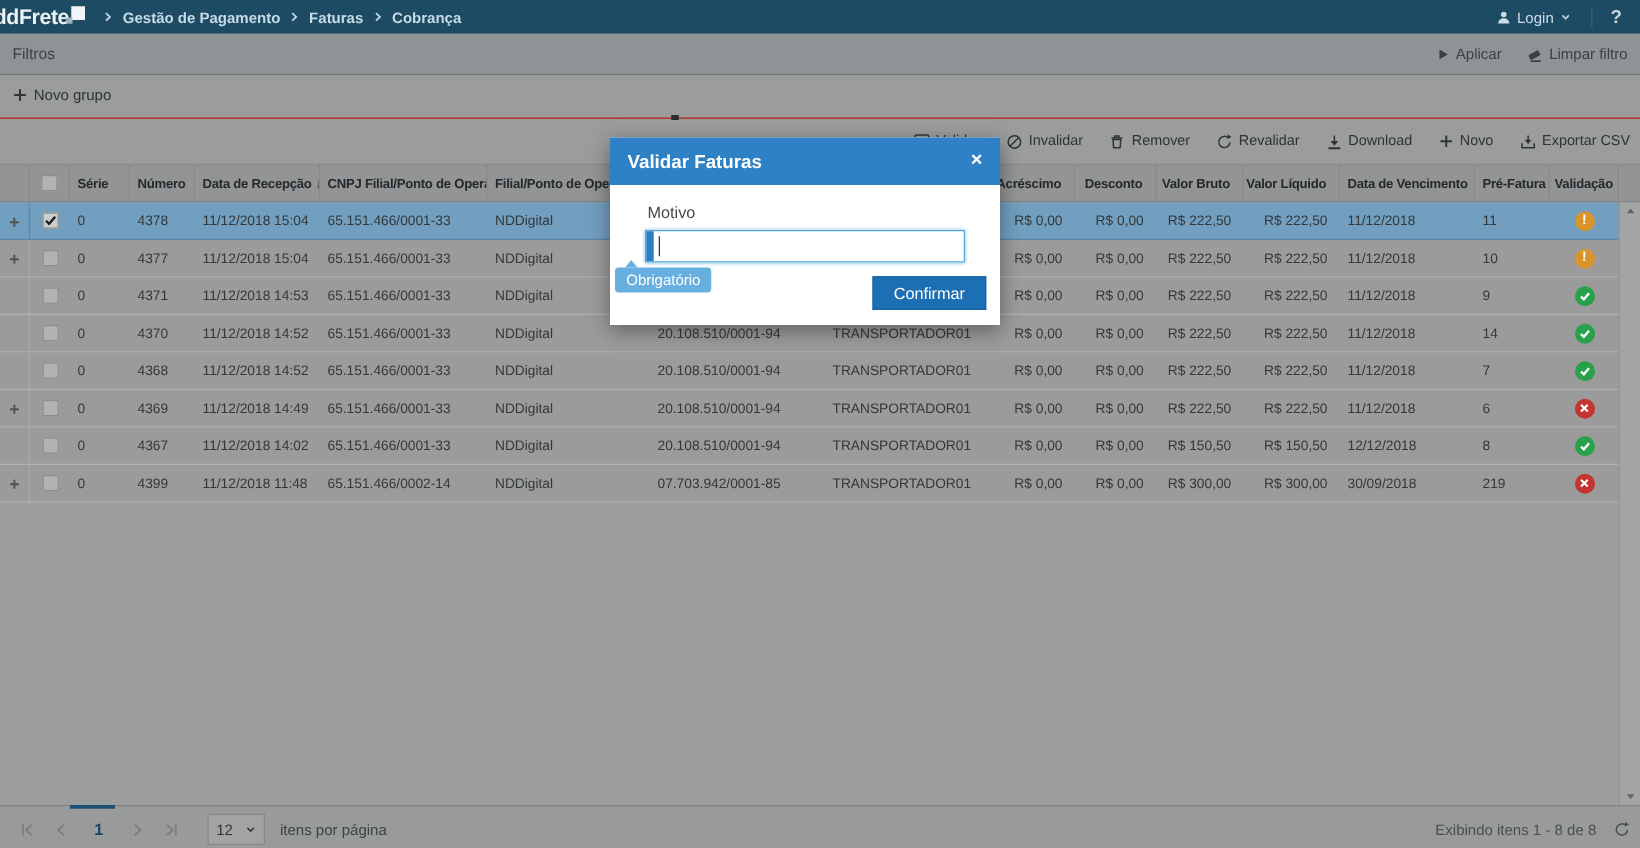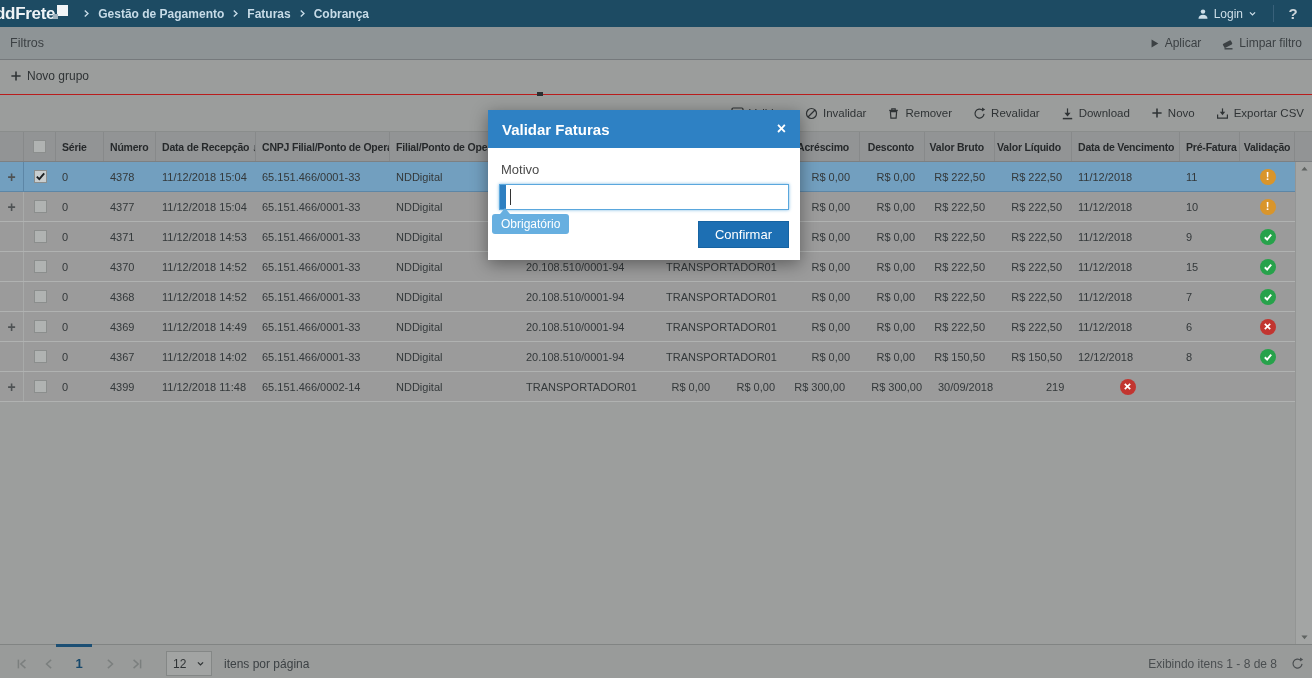--- a/index.html
+++ b/index.html
@@ -57,21 +57,21 @@
   .pager-btn { width:27px; display:flex; justify-content:center; color:#7b7f7e; }
   .page-num { width:34px; text-align:center; color:#16486b; font-weight:bold; font-size:13px; }
   .dropdown { margin-left:16px; width:46px; height:25px; border:1px solid #848786; background:#a2a4a3; display:flex; align-items:center; justify-content:space-between; padding:0 6px; font-size:12px; color:#2f3335; }
   .per-page { margin-left:12px; font-size:12px; color:#3c4144; }
   .pager-right { margin-left:auto; display:flex; align-items:center; gap:14px; font-size:12px; color:#4a4e50; }
 
   
   .modal { position:absolute; left:488px; top:110px; width:312px; height:150px; background:#fff; box-shadow:0 4px 16px rgba(0,0,0,0.4); z-index:10; }
   .modal-header { height:38px; background:#2e81c4; color:#fff; display:flex; align-items:center; padding:0 14px; font-size:15px; font-weight:bold; }
   .modal-close { margin-left:auto; font-size:16px; font-weight:bold; color:#fff; line-height:1; }
-  .modal-body { position:relative; height:112px; padding:10px 11px; }
+  .modal-body { position:relative; height:112px; padding:10px 28px; }
   .motivo-label { font-size:13px; color:#4a4a4a; margin:4px 2px 7px; }
   .modal-input { position:relative; height:26px; border:1px solid #5aa7dd; box-shadow:0 0 3px rgba(90,167,221,0.8); background:#fff; }
   .input-accent { position:absolute; left:0; top:0; bottom:0; width:6px; background:#2d7fc1; }
   .input-caret { position:absolute; left:10px; top:4px; bottom:4px; width:1px; background:#333; }
   .tooltip { position:absolute; left:4px; top:66px; background:#67afe0; color:#fff; font-size:12px; padding:3px 9px; border-radius:3px; }
   .tooltip::before { content:""; position:absolute; top:-6px; left:8px; border-left:5px solid transparent; border-right:5px solid transparent; border-bottom:6px solid #67afe0; }
   .confirm-btn { position:absolute; right:11px; bottom:12px; background:#1d6fb3; border:1px solid #1663a2; color:#fff; font-size:13px; padding:5px 16px; }
 </style>
 </head>
 <body>
@@ -466,21 +466,21 @@
         <div class="cell r" style="width: 70px;">
           <span>R$ 222,50</span>
         </div>
         <div class="cell r" style="width: 77px;">
           <span>R$ 222,50</span>
         </div>
         <div class="cell l" style="width: 108px;">
           <span>11/12/2018</span>
         </div>
         <div class="cell l" style="width: 60px;">
-          <span>15</span>
+          <span>14</span>
         </div>
         <div class="cell c" style="width: 55px;">
           <span class="badge" style="background: rgb(39, 162, 75);">
             <svg width="10" height="10" viewBox="0 0 10 10" fill="none" stroke="#fff" stroke-width="1.9">
               <path d="M1.8 5.3 L4.1 7.5 L8.2 2.6"></path>
             </svg>
           </span>
         </div>
       </div>
       <div class="grow">
@@ -655,20 +655,23 @@
           <span>4399</span>
         </div>
         <div class="cell l" style="width: 100px;">
           <span>11/12/2018 11:48</span>
         </div>
         <div class="cell l" style="width: 134px;">
           <span>65.151.466/0002-14</span>
         </div>
         <div class="cell l" style="width: 130px;">
           <span>NDDigital</span>
+        </div>
+        <div class="cell l" style="width: 140px;">
+          <span>07.703.942/0001-85</span>
         </div>
         <div class="cell l" style="width: 140px;">
           <span>TRANSPORTADOR01</span>
         </div>
         <div class="cell r" style="width: 60px;">
           <span>R$ 0,00</span>
         </div>
         <div class="cell r" style="width: 65px;">
           <span>R$ 0,00</span>
         </div>

